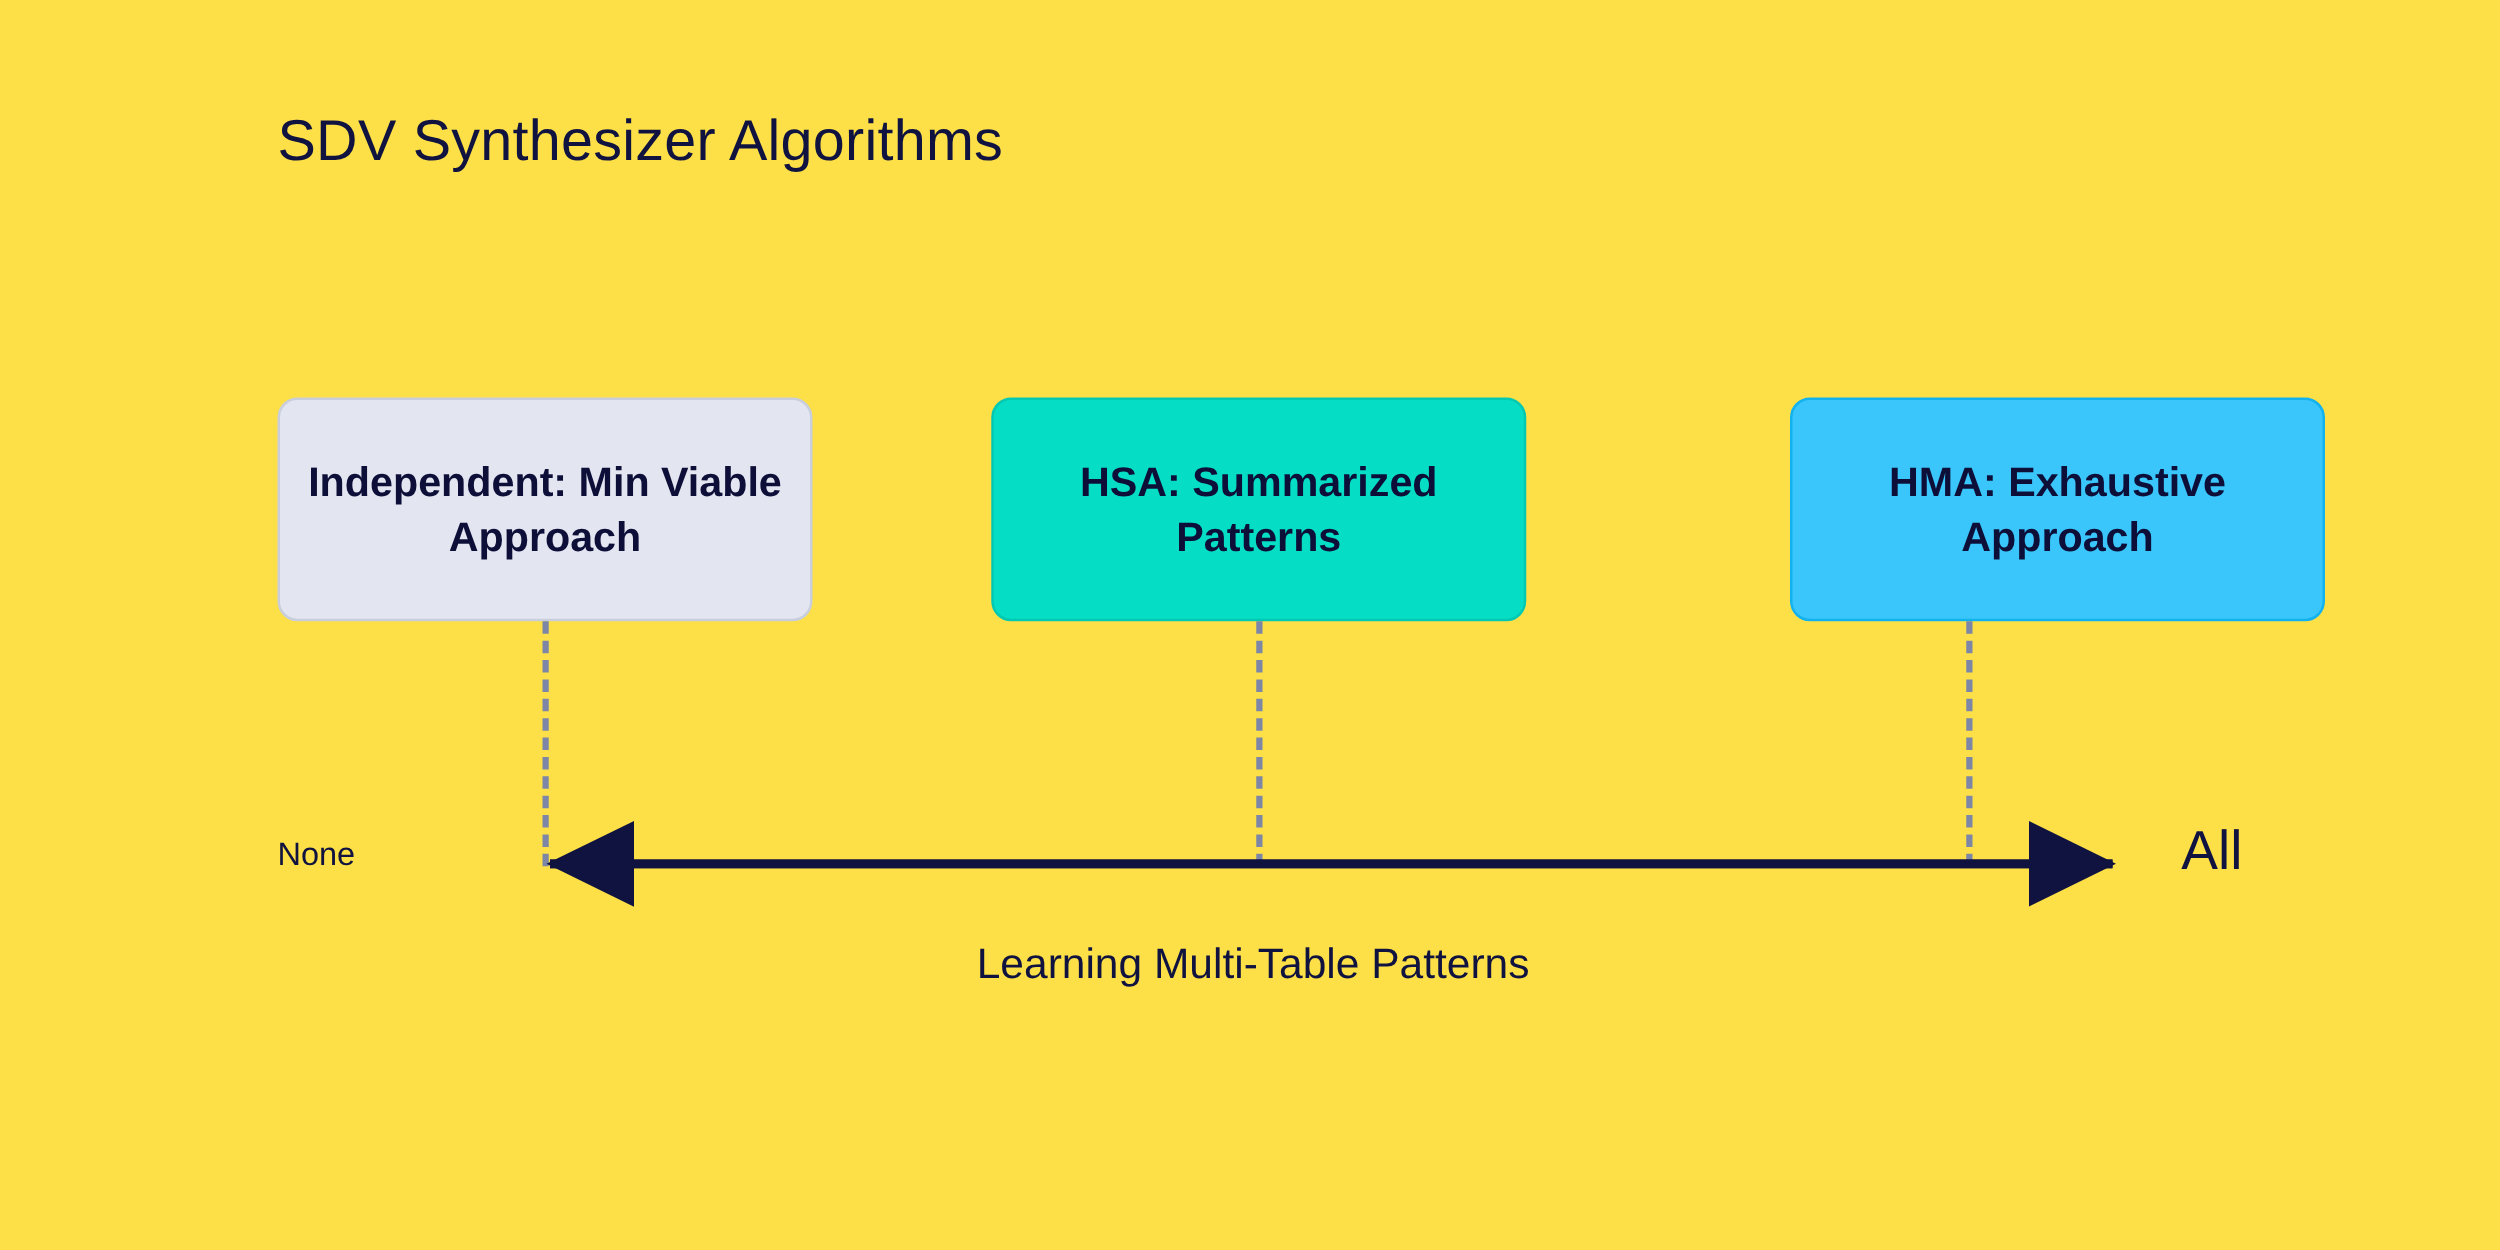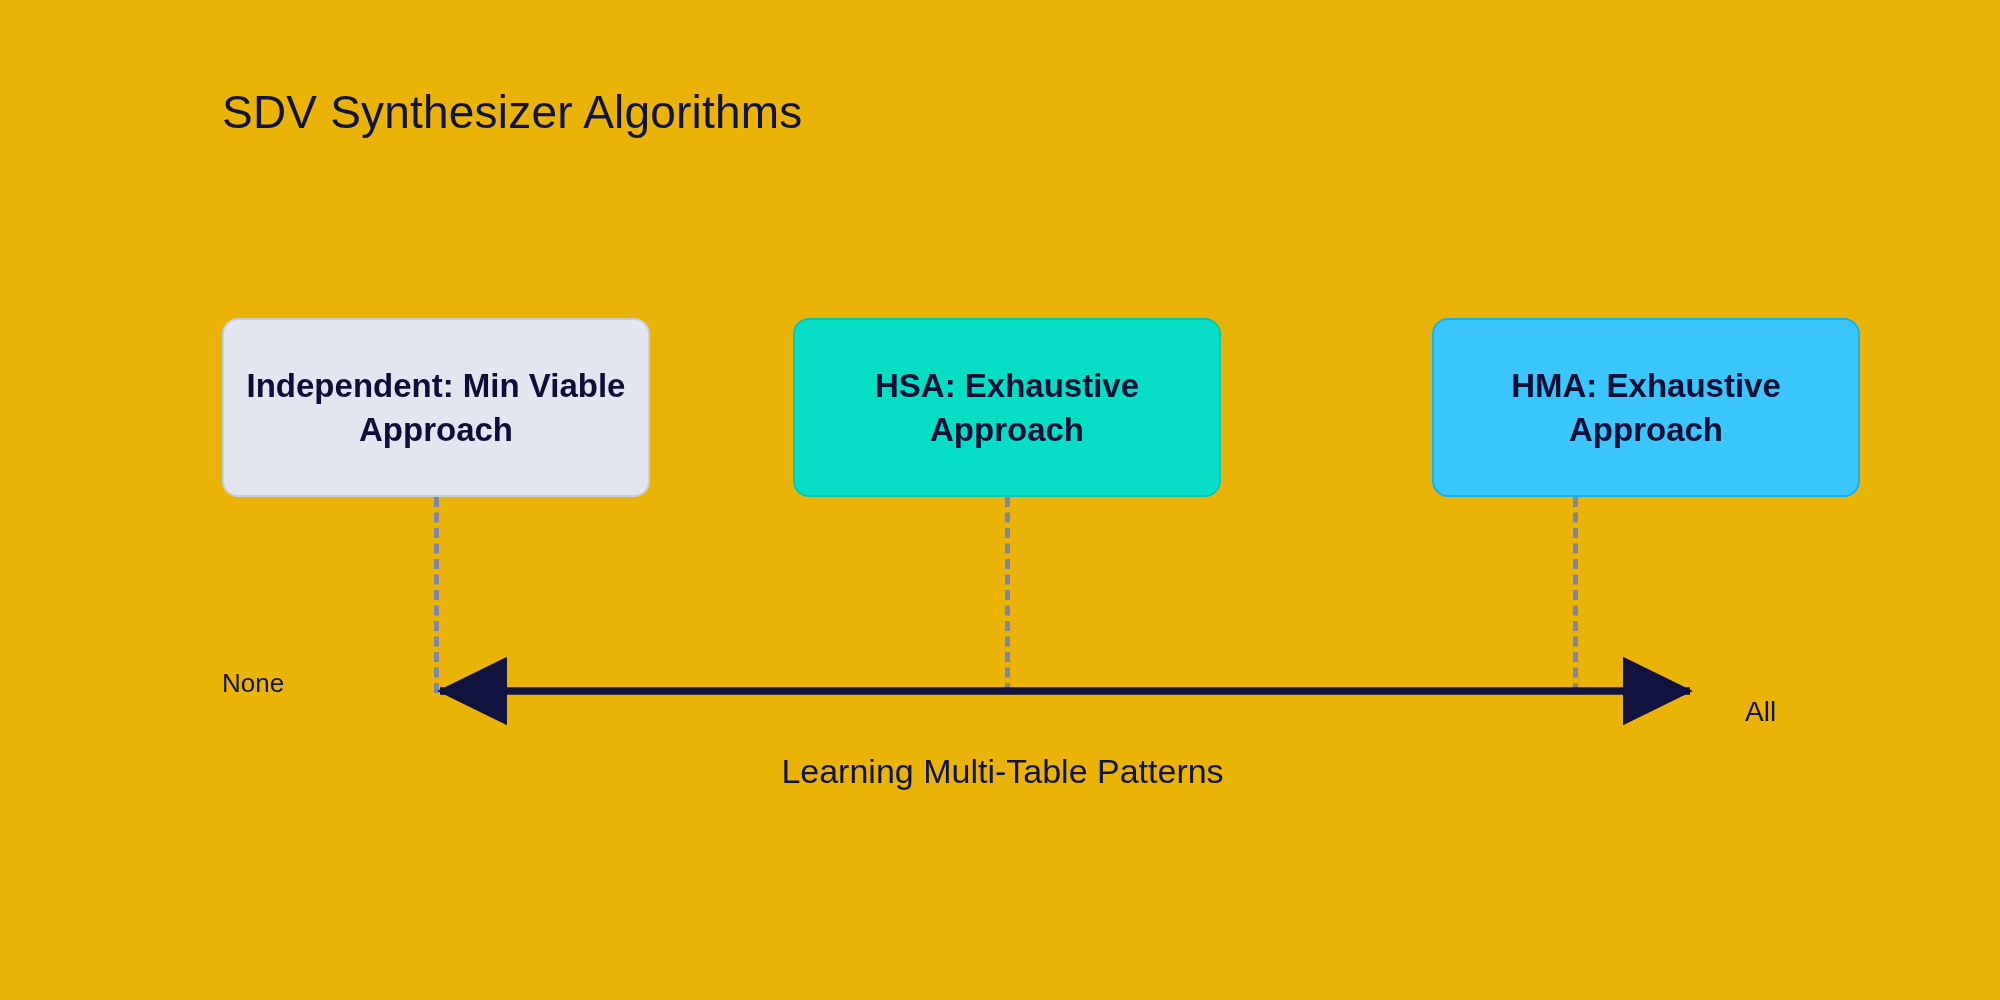--- a/index.html
+++ b/index.html
@@ -12,21 +12,21 @@
     height: 1000px;
     overflow: hidden;
     font-family: "Liberation Sans", sans-serif;
     color: #0d0f38;
   }
 
   #canvas {
     position: relative;
     width: 2000px;
     height: 1000px;
-    background: #eab308;
+    background: #fde047;
   }
 
   
   #title {
     position: absolute;
     left: 222px;
     top: 85px;
     font-size: 46px;
     font-weight: 400;
     letter-spacing: 0.2px;
@@ -109,22 +109,22 @@
     left: 222px;
     top: 668px;
     font-size: 26px;
     color: #10133f;
     white-space: nowrap;
   }
 
   #axis-label-all {
     position: absolute;
     left: 1745px;
-    top: 696px;
-    font-size: 28px;
+    top: 656px;
+    font-size: 44px;
     color: #10133f;
     white-space: nowrap;
   }
 
   #axis-caption {
     position: absolute;
     left: 0;
     top: 752px;
     width: 2005px;
     text-align: center;
@@ -137,21 +137,21 @@
 
 <div id="canvas">
 
   <div id="title">SDV Synthesizer Algorithms</div>
 
   <div class="node-box" id="box-independent">
     <span class="node-label">Independent: Min Viable Approach</span>
   </div>
 
   <div class="node-box" id="box-hsa">
-    <span class="node-label">HSA: Exhaustive Approach</span>
+    <span class="node-label">HSA: Summarized Patterns</span>
   </div>
 
   <div class="node-box" id="box-hma">
     <span class="node-label">HMA: Exhaustive Approach</span>
   </div>
 
   <div class="connector" id="connector-independent"></div>
   <div class="connector" id="connector-hsa"></div>
   <div class="connector" id="connector-hma"></div>
 

